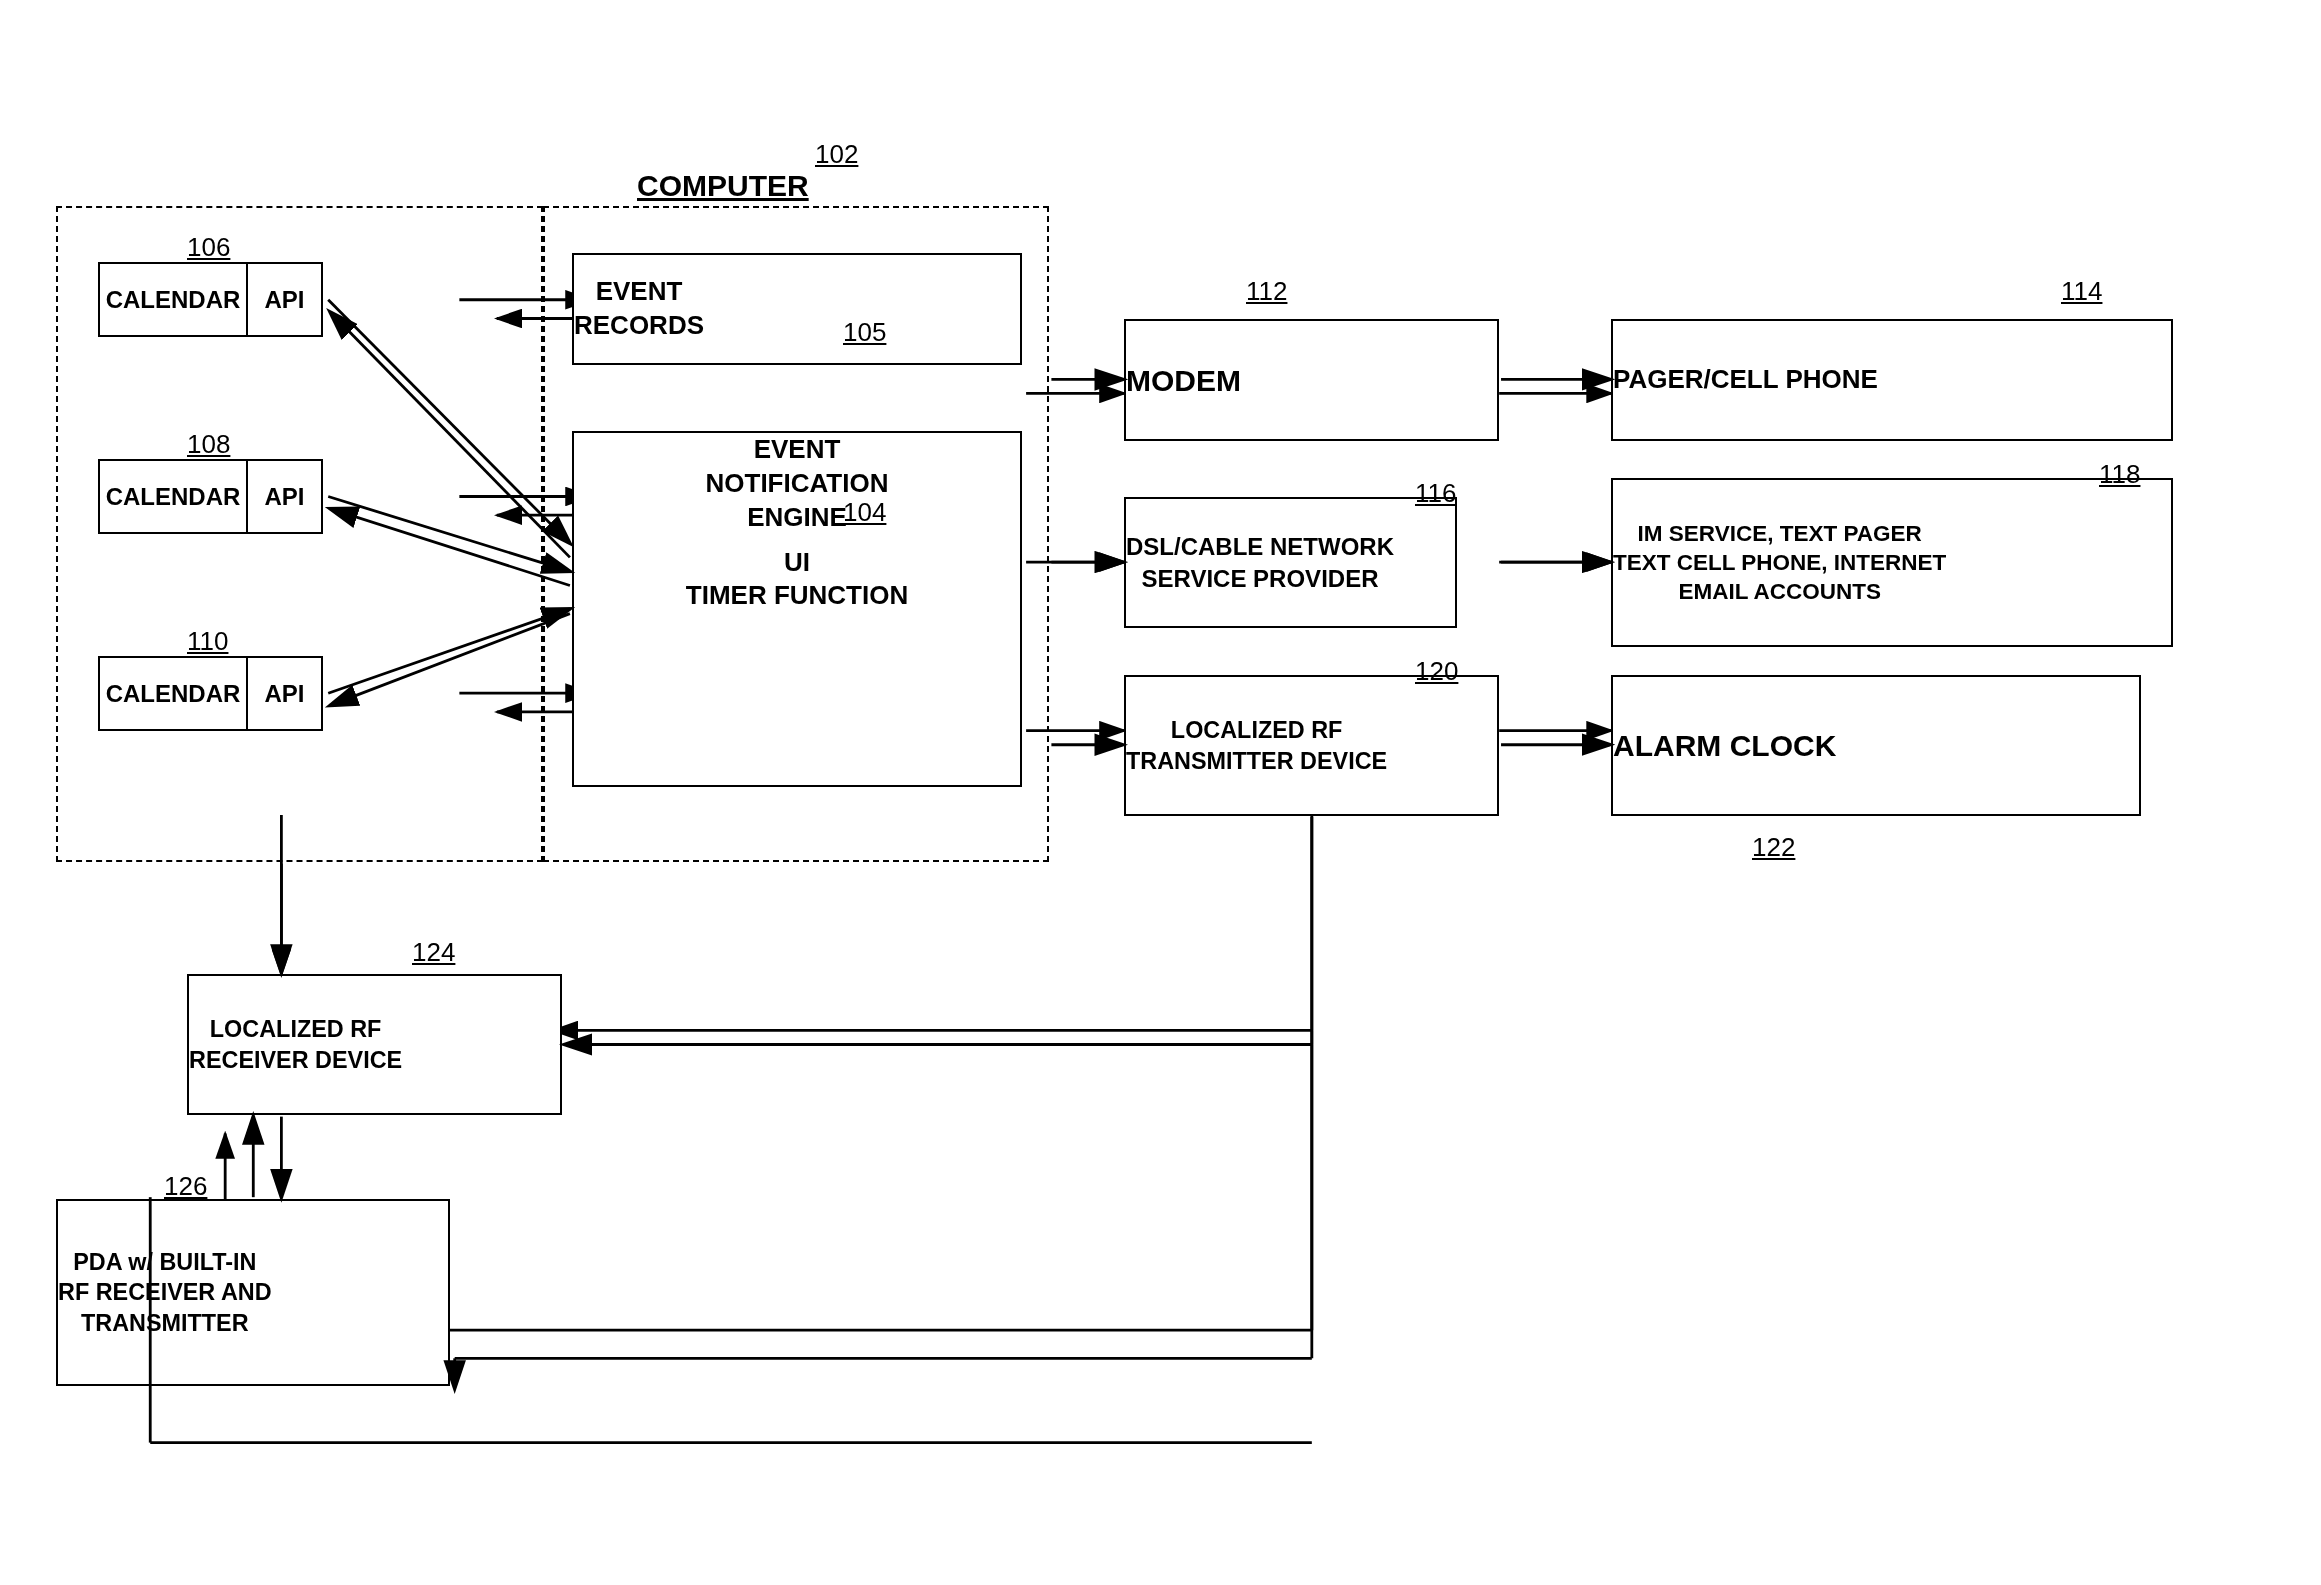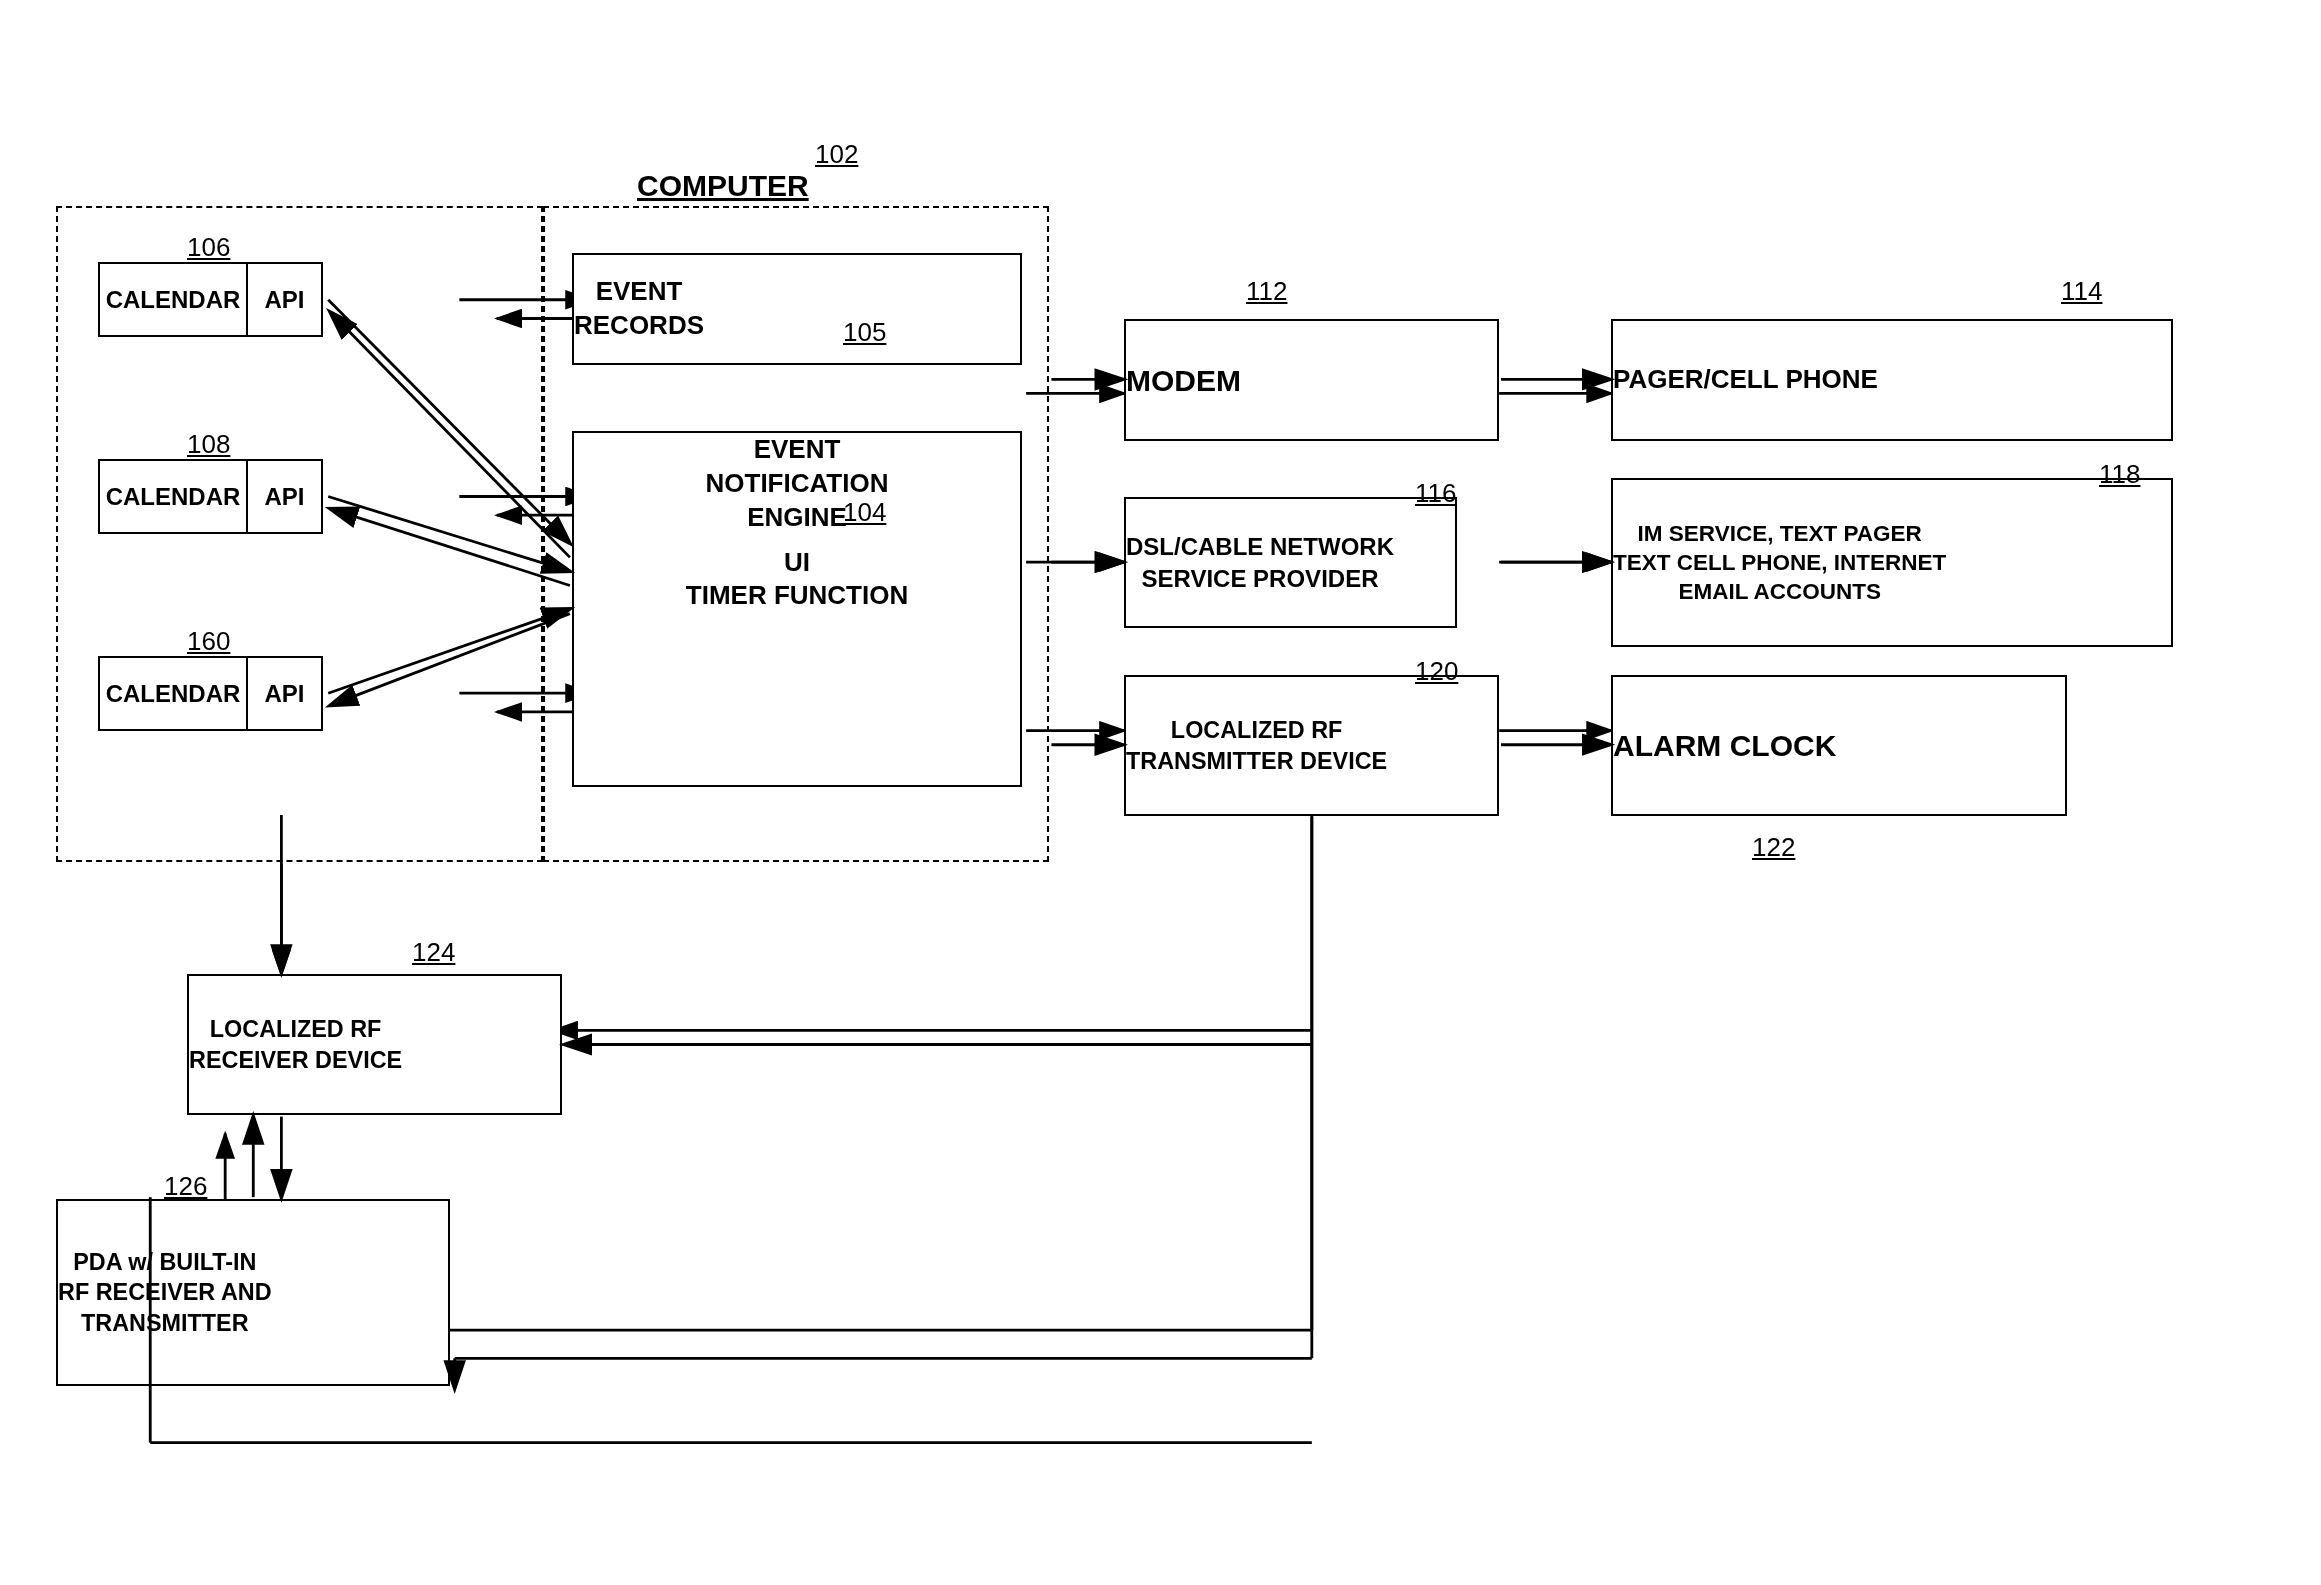--- a/index.html
+++ b/index.html
@@ -162,21 +162,21 @@
     <div class="api-box">API</div>
   </div>
 
   <div class="label" style="left:187px; top:429px;">108</div>
 
   <div class="calendar-group" style="left:98px; top:656px;">
     <div class="cal-box">CALENDAR</div>
     <div class="api-box">API</div>
   </div>
 
-  <div class="label" style="left:187px; top:626px;">160</div>
+  <div class="label" style="left:187px; top:626px;">110</div>
 
   <div class="box" style="left:572px; top:253px; width:450px; height:112px; font-size:26px;">
     <span style="white-space:pre-line;">EVENT
 RECORDS</span>
   </div>
 
   <div class="label" style="left:843px; top:317px;">105</div>
 
   <div class="box" style="left:572px; top:431px; width:450px; height:356px; flex-direction:column; font-size:26px;">
     <div style="font-weight:bold; text-align:center; line-height:1.3;">EVENT<br>NOTIFICATION<br>ENGINE</div>
@@ -213,21 +213,21 @@
   <div class="label" style="left:2061px; top:276px;">114</div>
 
   <div class="box" style="left:1611px; top:478px; width:562px; height:169px; font-size:22.5px;">
     <span style="white-space:pre-line; text-align:center;">IM SERVICE, TEXT PAGER
 TEXT CELL PHONE, INTERNET
 EMAIL ACCOUNTS</span>
   </div>
 
   <div class="label" style="left:2099px; top:459px;">118</div>
 
-  <div class="box" style="left:1611px; top:675px; width:456px; height:141px; font-size:30px;">
+  <div class="box" style="left:1611px; top:675px; width:530px; height:141px; font-size:30px;">
     <span>ALARM CLOCK</span>
   </div>
 
   <div class="label" style="left:1752px; top:832px;">122</div>
 
   <div class="box" style="left:187px; top:974px; width:375px; height:141px; font-size:23.4px;">
     <span style="white-space:pre-line; text-align:center;">LOCALIZED RF
 RECEIVER DEVICE</span>
   </div>
 

